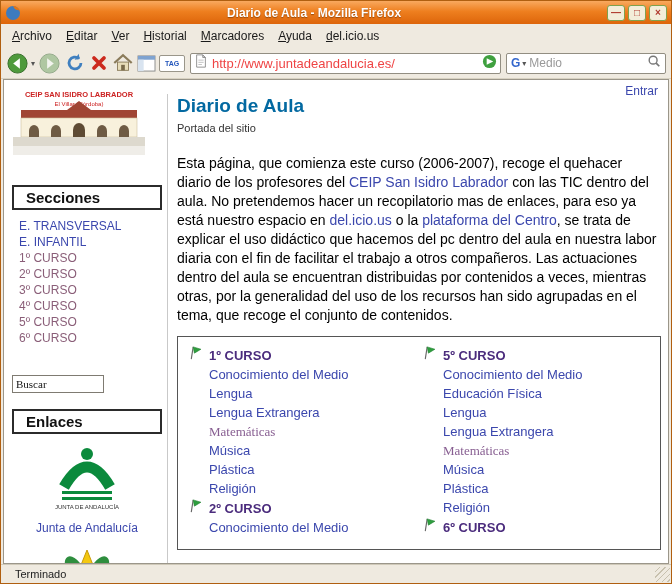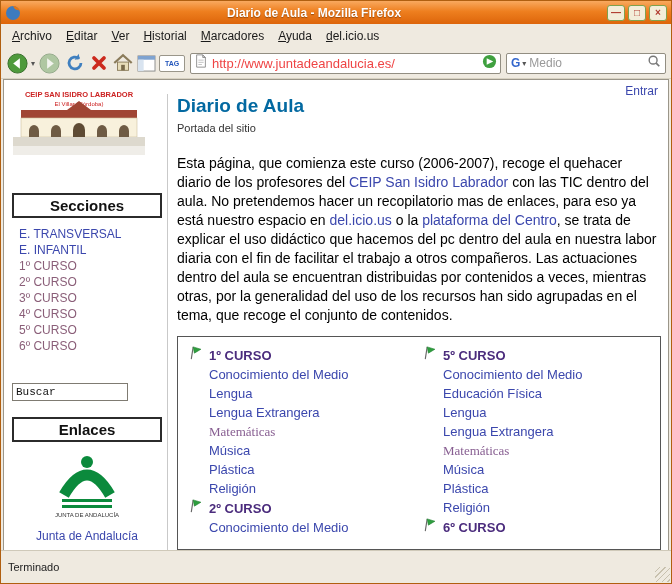--- a/index.html
+++ b/index.html
@@ -52,35 +52,35 @@
   a.lnk{color:#3B47AD;cursor:pointer;text-decoration:none;}
   a.visited{color:#875E91;font-family:Liberation Serif, serif;}
   
   .course-box{width:484px;margin-top:11px;border:1px solid #555;padding:8px 4px 12px 10px;display:flex;background:#fff;}
   .course-col{flex:1;}
   .course-head{display:flex;align-items:center;gap:6px;font-weight:bold;font-size:13px;
     color:#4B2C7D;line-height:19px;}
   .course-links a{display:block;font-size:13px;line-height:19px;margin-left:21px;}
   
   .sidebar{position:absolute;left:8px;top:105px;width:150px;}
-  .block-head{border:2px solid #2b2b2b;font-weight:bold;font-size:15px;text-align:center;
-    padding:2px 4px;color:#111;background:#fff;margin-top:8px;}
+  .block-head{border:2px solid #2b2b2b;font-weight:bold;font-size:15px;
+    padding:2px 12px;color:#111;background:#fff;}
   .sec-list{padding:8px 0 0 7px;}
   .sec-list a{display:block;font-size:12px;line-height:16px;}
   .sec-list a.cat{color:#8A5E78;}
   .search-row{margin:29px 0 0;}
-  .search-input{width:116px;height:18px;font-size:11px;font-family:Liberation Mono, monospace;
+  .search-input{width:92px;height:18px;font-size:11px;font-family:Liberation Serif, serif;
     border:1px solid #7F7B72;padding:1px 3px;background:#fff;color:#111;}
   .enlaces-block{margin-top:16px;}
   .enlaces-body{text-align:center;padding-top:7px;}
   .junta-link{display:inline-block;font-size:12px;color:#3B47AD;margin-top:3px;cursor:pointer;}
   .averroes{margin-top:9px;}
   
-  .statusbar{position:absolute;left:0;right:0;bottom:0;height:33px;background:#EFEAE0;
-    border-top:1px solid #CFC9B9;display:flex;align-items:center;padding:0 7px;
+  .statusbar{position:absolute;left:0;right:0;bottom:0;height:19px;background:#EFEAE0;
+    border-top:1px solid #CFC9B9;display:flex;align-items:center;padding:0 14px;
     font-size:11px;color:#222;}
   .grip{position:absolute;right:1px;bottom:1px;width:15px;height:15px;
     background:repeating-linear-gradient(135deg,transparent 0 3px,#C8C1AE 3px 4px);}
 </style>
 </head>
 <body>
 
 <div class="window">
 
   <div class="titlebar">

